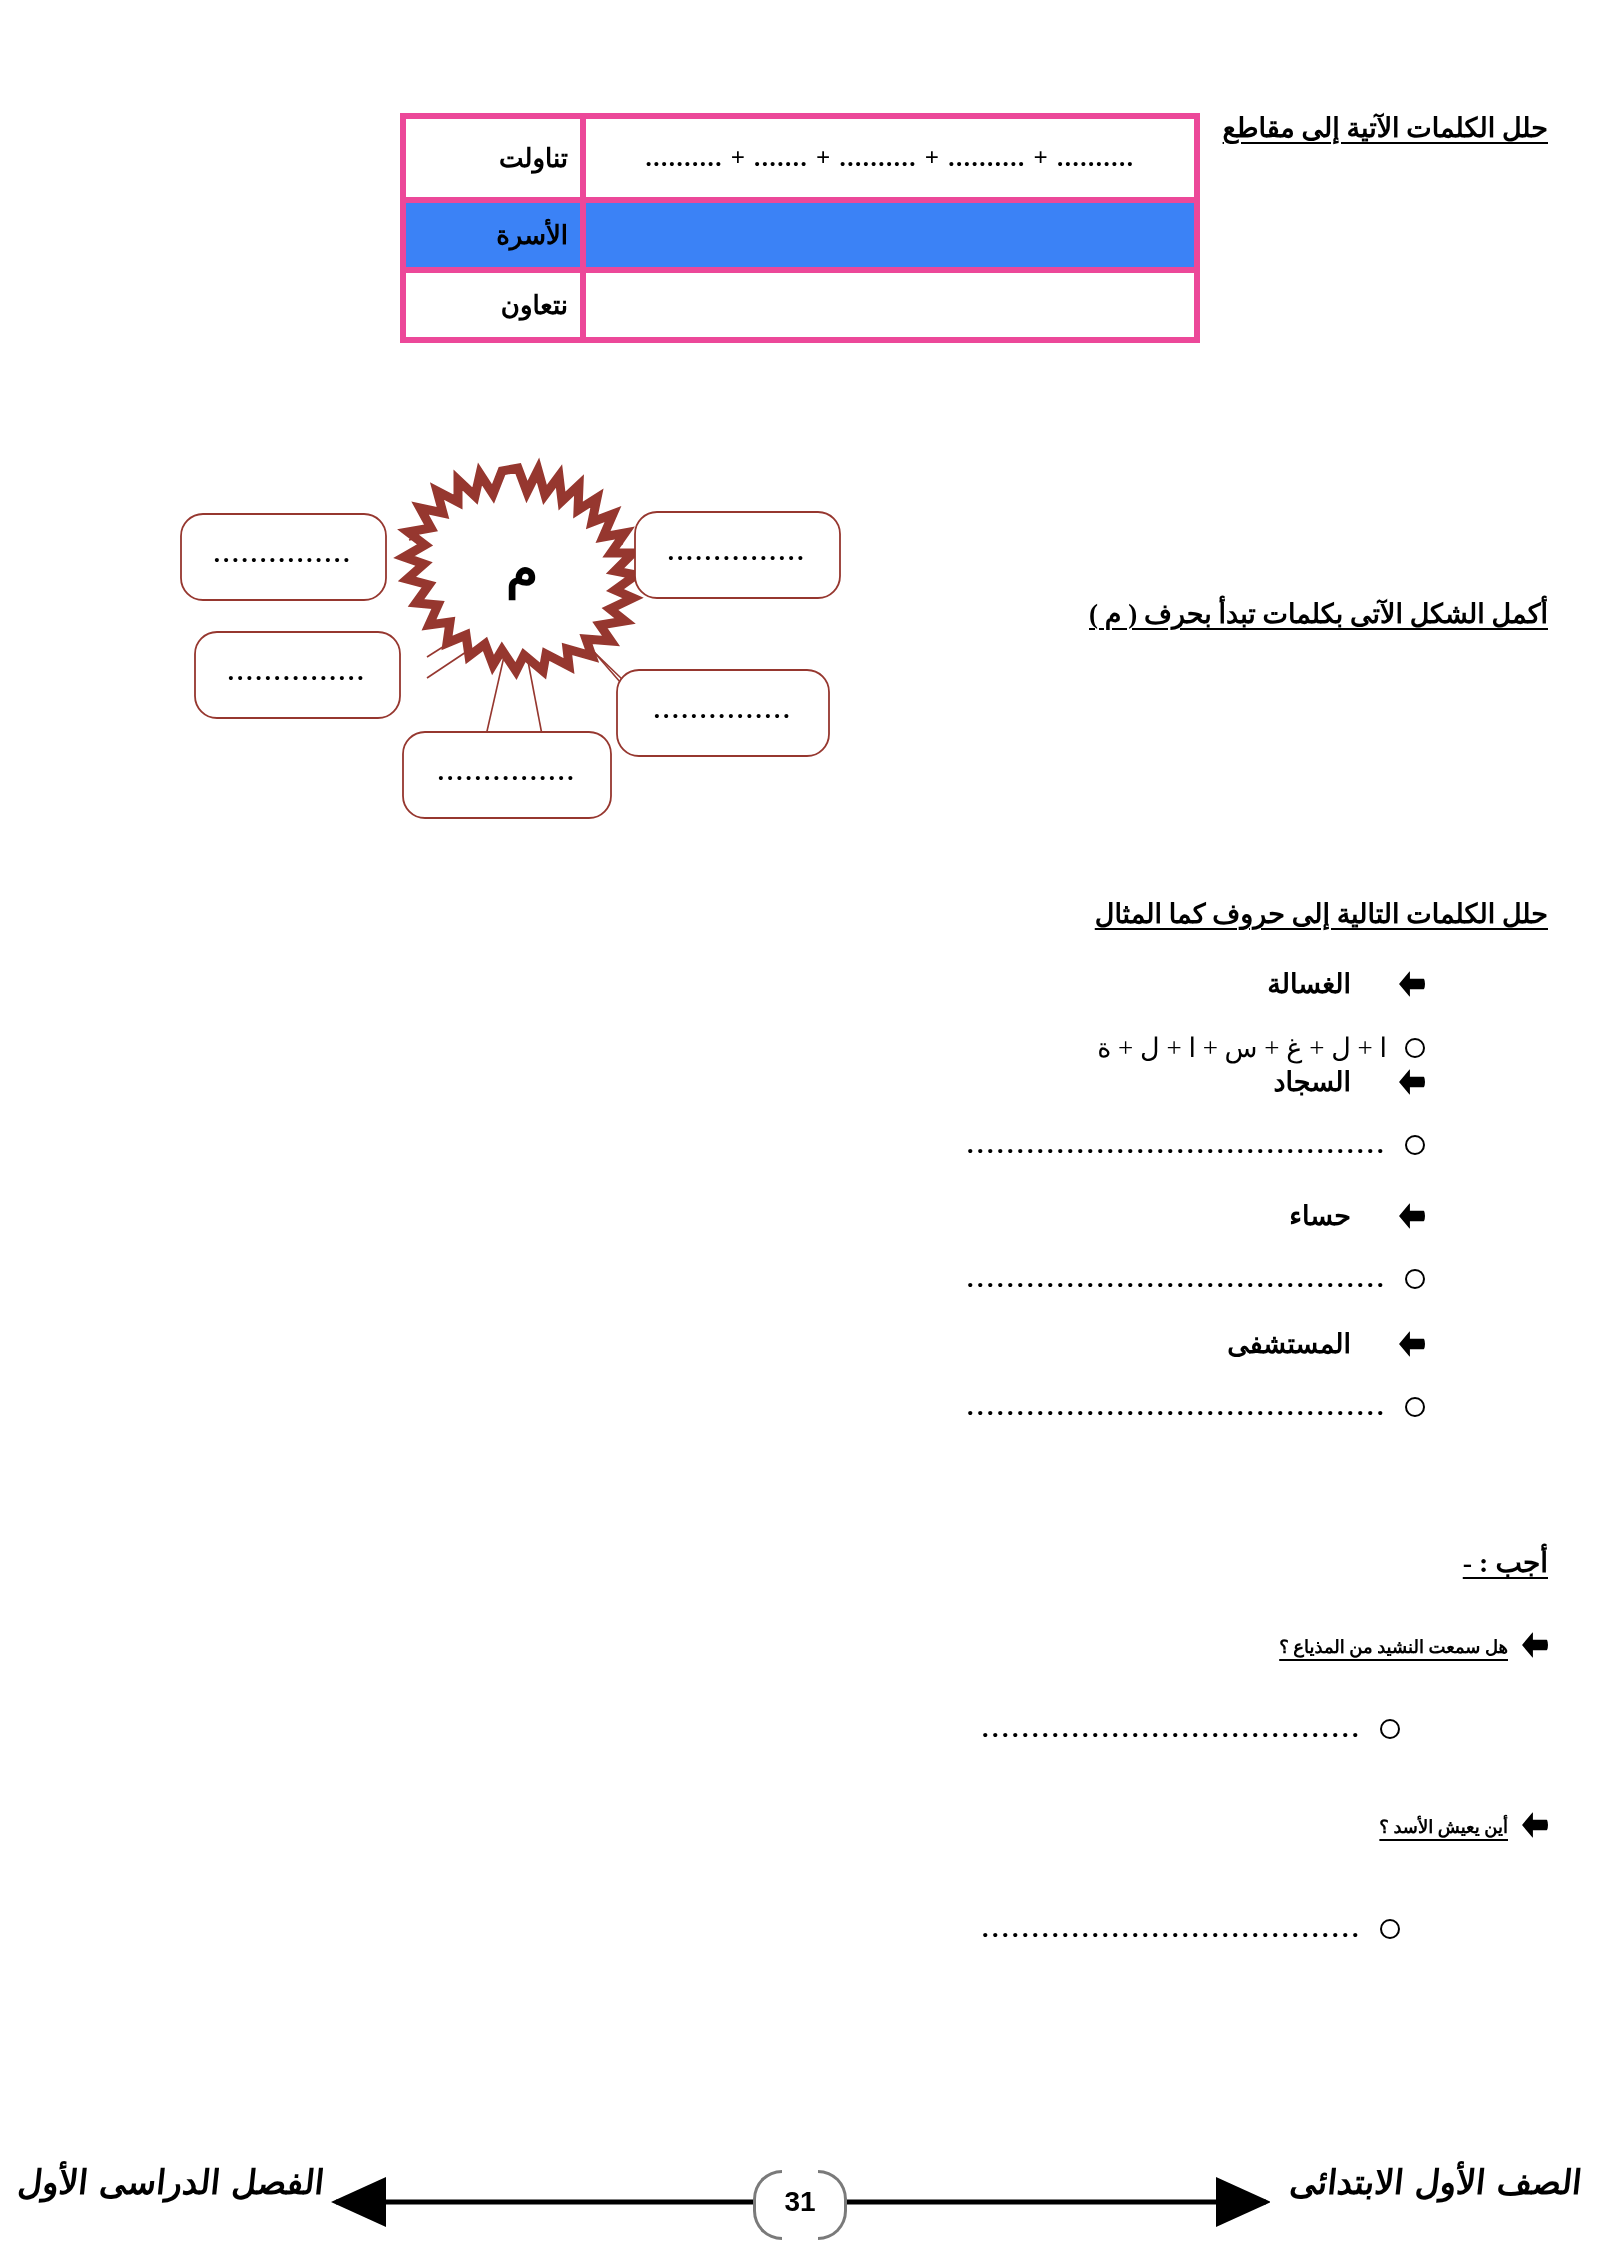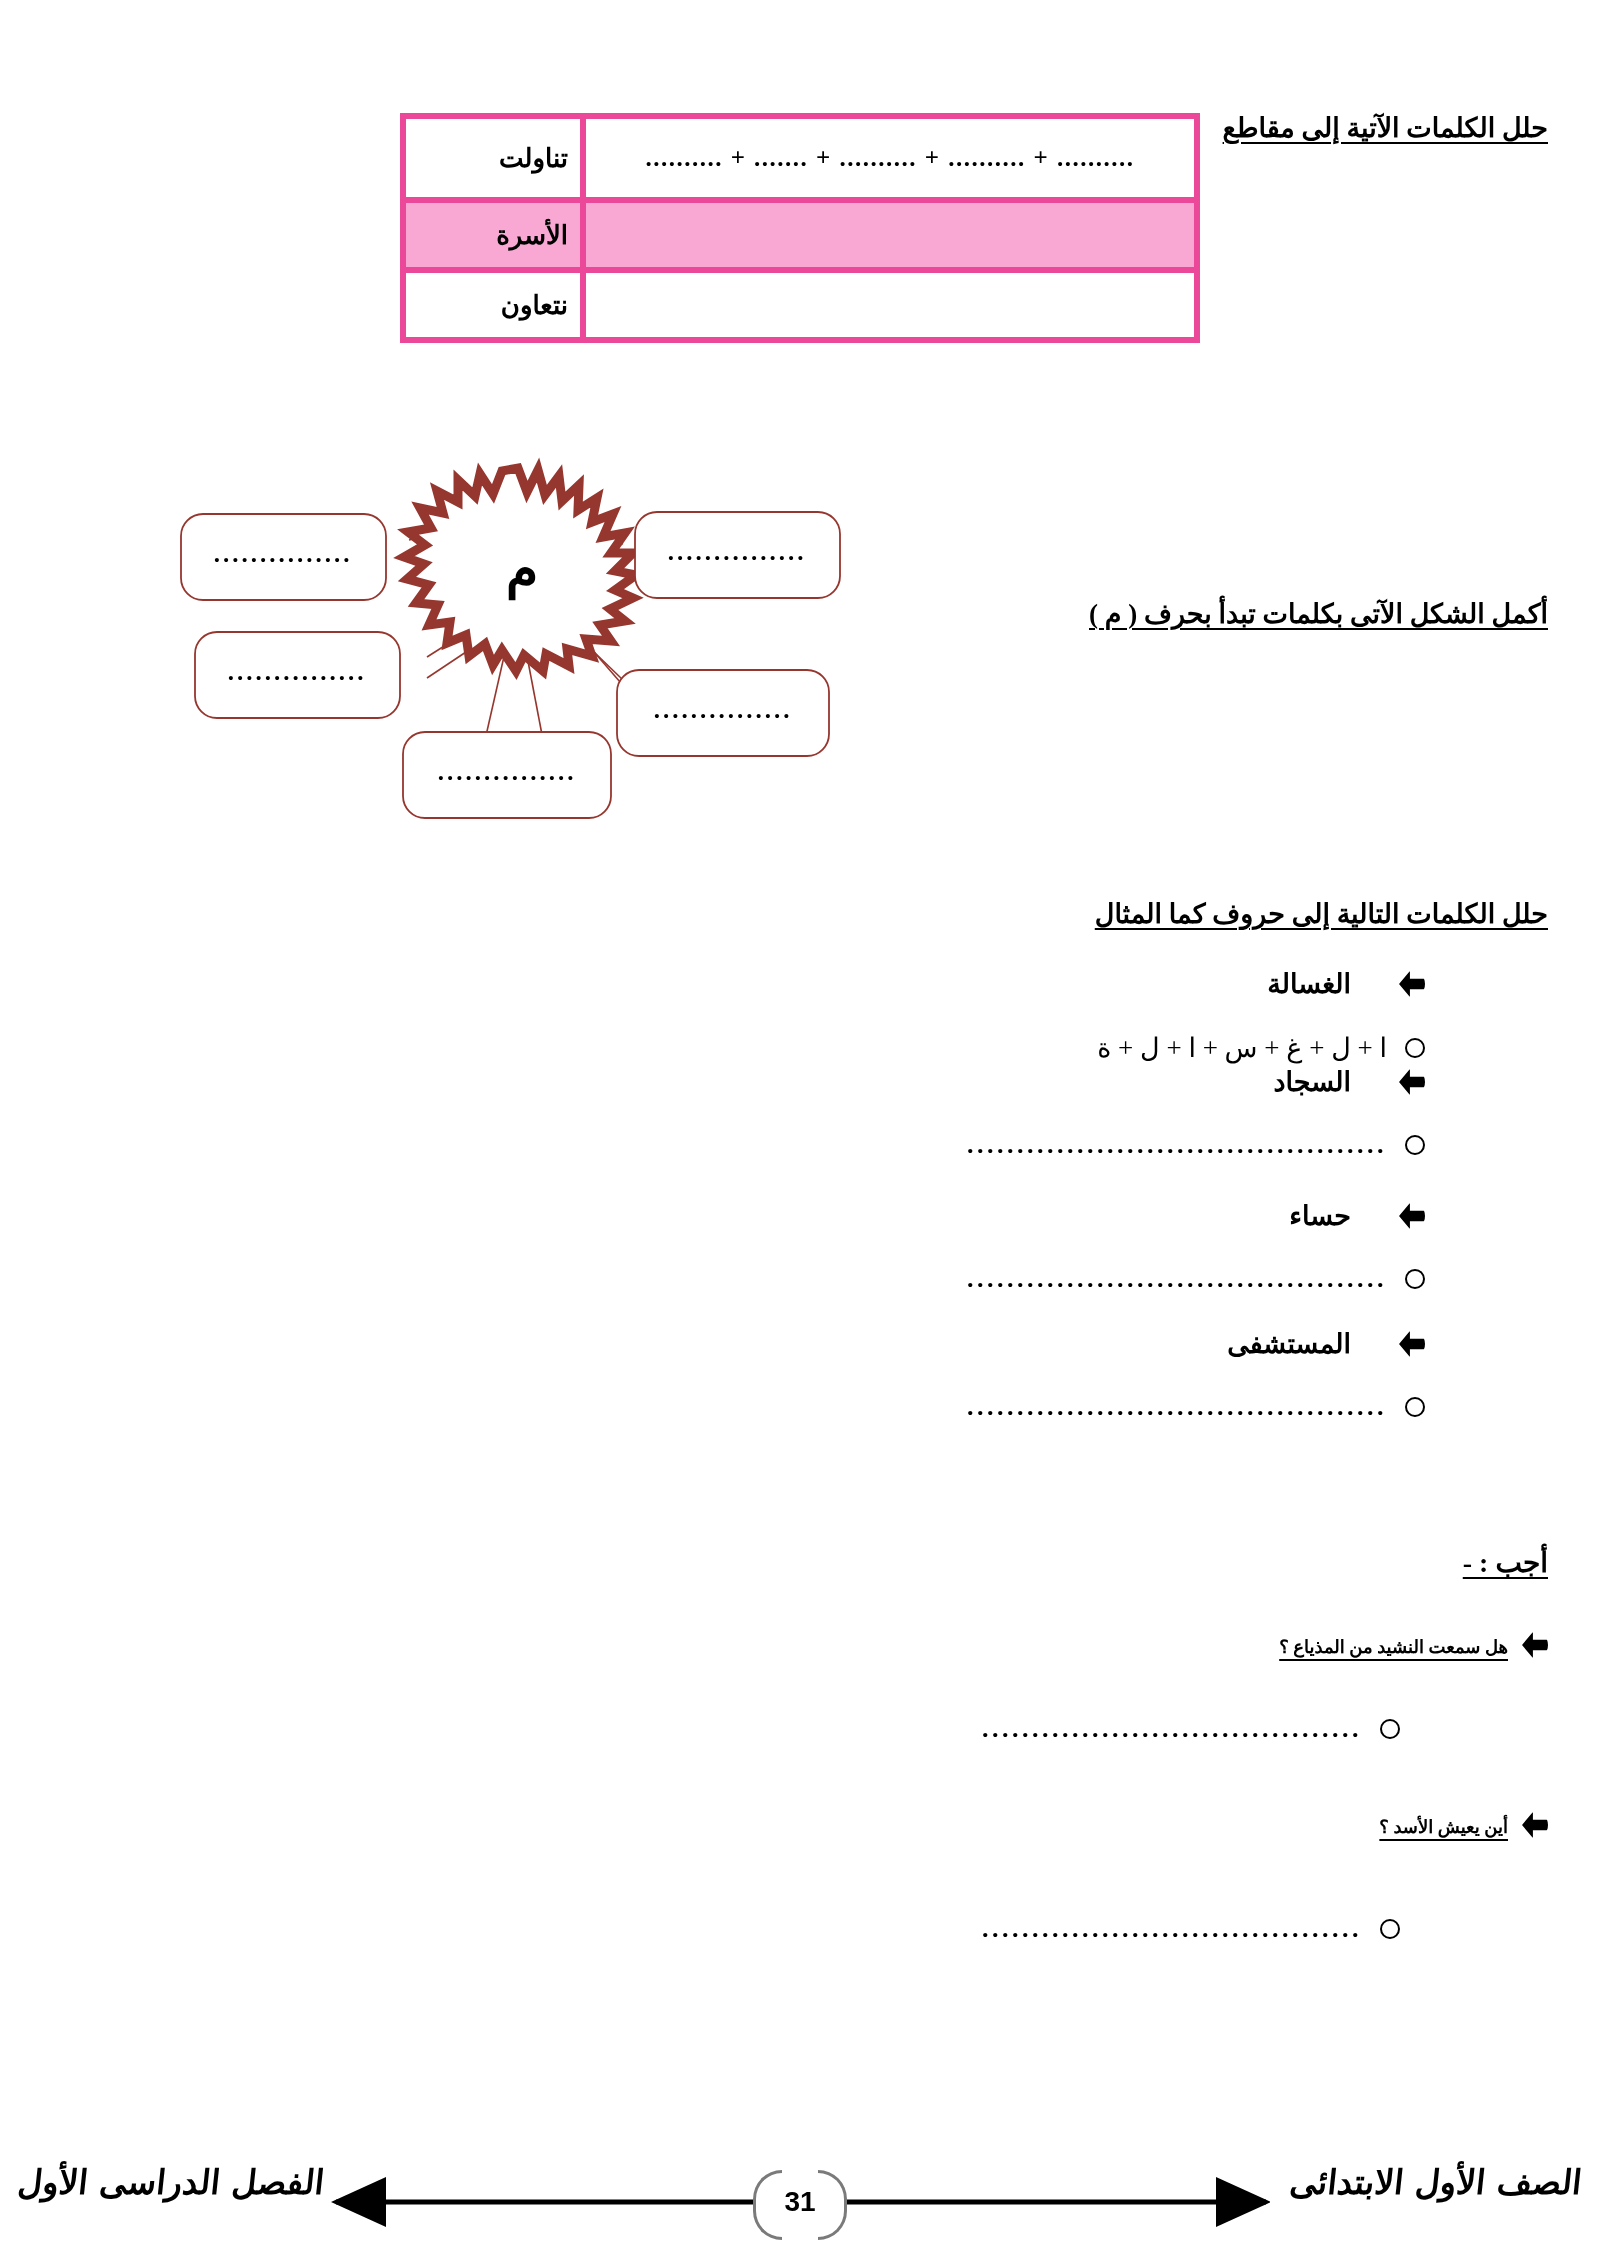--- a/index.html
+++ b/index.html
@@ -64,21 +64,21 @@
   #q1-table td.word-cell {
     width: 150px;
     text-align: right;
     white-space: nowrap;
   }
   #q1-table td.answer-cell {
     text-align: center;
     font-size: 25px;
     letter-spacing: 1px;
   }
-  #q1-table tr.shaded td { background: #f9a8d4; }
+  #q1-table tr.shaded td { background: #3b82f6; }
   #q1-table tr.tall td { height: 78px; }
 
   .dots-plus {
     display: inline-block;
     direction: ltr;
     unicode-bidi: isolate;
     white-space: nowrap;
     font-weight: bold;
     letter-spacing: 1.5px;
   }

